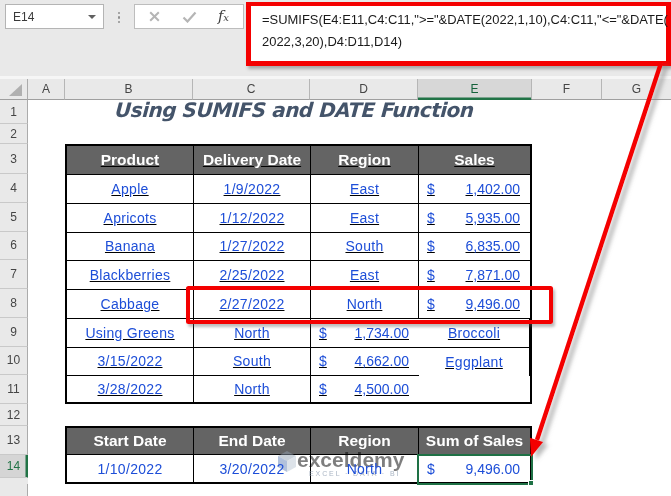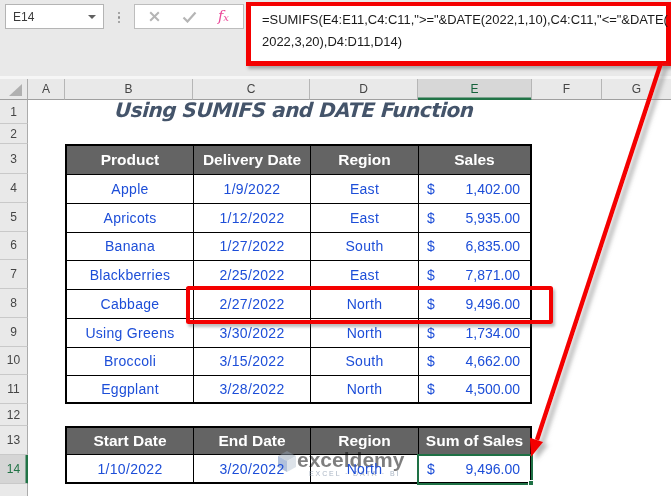--- a/index.html
+++ b/index.html
@@ -10,21 +10,21 @@
   
   #topbar { position:absolute; left:0; top:0; width:671px; height:76px; background:#e9e9e9; }
   #topbar-gap { position:absolute; left:0; top:76px; width:671px; height:3px; background:#f6f6f6; }
   #name-box { position:absolute; left:5px; top:4px; width:99px; height:25px; background:#fff; border:1px solid #b4b4b4; display:flex; align-items:center; }
   #name-box .nb-text { padding-left:7px; font-size:12px; color:#3a3a3a; }
   #name-box .nb-caret { position:absolute; right:7px; top:10px; width:0; height:0; border-left:4px solid transparent; border-right:4px solid transparent; border-top:4.5px solid #606060; }
   #dots-sep { position:absolute; left:118px; top:12px; width:3px; height:11px; display:flex; flex-direction:column; justify-content:space-between; }
   #dots-sep i { width:2.2px; height:2.2px; border-radius:50%; background:#8f8f8f; }
   #fx-box { position:absolute; left:134px; top:4px; width:110px; height:25px; background:#fff; border:1px solid #bdbdbd; display:flex; align-items:center; justify-content:space-between; padding:0 14px 0 13px; }
   #fx-box svg { display:block; }
-  .fx-glyph { font-family:"DejaVu Serif", serif; font-style:italic; font-weight:normal; font-size:14.5px; color:#ec4899; line-height:1; margin-top:-1px; }
+  .fx-glyph { font-family:"DejaVu Serif", serif; font-style:italic; font-weight:normal; font-size:14.5px; color:#404040; line-height:1; margin-top:-1px; }
   .fx-glyph .fx-x { font-size:10px; }
 
   
   #formula-box { position:absolute; left:246px; top:2px; width:425px; height:64px; background:#fff; border-style:solid; border-color:#f40000; border-width:4px 5px 5px 5px; box-shadow:2px 3px 3px rgba(90,90,90,0.45); padding:3px 0 0 11px; z-index:3; }
   #formula-box .f-line { font-size:12.95px; color:#1a1a1a; line-height:22px; white-space:pre; letter-spacing:0px; }
 
   
   #colheaders { position:absolute; left:0; top:79px; width:671px; height:21px; background:#e9e9e9; display:flex; }
   #corner { width:28px; height:100%; border-right:1px solid #ababab; border-bottom:1px solid #9f9f9f; position:relative; background:#e9e9e9; }
   #corner .tri { position:absolute; right:5px; bottom:3px; width:0; height:0; border-left:13px solid transparent; border-bottom:12.5px solid #b0b0b0; }
@@ -35,21 +35,21 @@
   #rowheaders { position:absolute; left:0; top:100px; width:28px; height:396px; background:#e9e9e9; }
   .rowhdr { width:100%; border-bottom:1px solid #c9c9c9; border-right:1px solid #ababab; display:flex; align-items:center; justify-content:center; font-size:12px; color:#454545; }
   .rowhdr.sel { background:#d5d5d5; color:#217346; border-right:1px solid #217346; box-shadow:inset -1.5px 0 0 #217346; }
 
   
   #sheet { position:absolute; left:28px; top:100px; width:643px; height:396px; background:#fff; }
   #sheet-title { position:absolute; left:36px; top:-2px; width:461px; height:26px; text-align:center; font-family:"DejaVu Sans", sans-serif; font-size:20px; font-weight:bold; font-style:italic; letter-spacing:-0.5px; color:#44546a; white-space:nowrap; transform:skewX(-4deg); }
 
   
   .xl-table { position:absolute; border:2px solid #000; display:grid; grid-template-columns:127px 117px 108px 111px; background:#fff; }
-  #table1 { left:37px; top:44px; width:467px; height:260px; grid-template-rows:29px repeat(7, 28.75px) 26px; }
+  #table1 { left:37px; top:44px; width:467px; height:260px; grid-template-rows:29px repeat(7, 28.75px) 26px;text-decoration:underline; }
   #table2 { left:37px; top:326px; width:467px; height:58px; grid-template-rows:27px 27px; background:transparent; }
   .cell { border-right:1.5px solid #000; border-bottom:1.5px solid #000; display:flex; align-items:center; justify-content:center; font-size:14px; letter-spacing:0.3px; color:#1d4ed8; overflow:visible; }
   .cell.lastcol { border-right:none; }
   .cell.lastrow { border-bottom:none; }
   .cell.hdr { background:#646464; color:#fff; font-weight:bold; font-size:15.5px; letter-spacing:0px; }
   .cell.money { justify-content:space-between; padding:0 10px 0 8px; letter-spacing:0; }
   .cell .raise { position:relative; z-index:5; }
 
   
   #row-highlight { position:absolute; left:157.5px; top:186px; width:367px; height:37.5px; border:4px solid #f40000; box-shadow:2px 3px 3px rgba(90,90,90,0.4); z-index:6; border-radius:2.5px; }
@@ -119,21 +119,21 @@
     <div class="rowhdr" style="height:28.75px">4</div>
     <div class="rowhdr" style="height:28.75px">5</div>
     <div class="rowhdr" style="height:28.75px">6</div>
     <div class="rowhdr" style="height:28.75px">7</div>
     <div class="rowhdr" style="height:28.75px">8</div>
     <div class="rowhdr" style="height:28.75px">9</div>
     <div class="rowhdr" style="height:28.75px">10</div>
     <div class="rowhdr" style="height:28.75px">11</div>
     <div class="rowhdr" style="height:22px">12</div>
     <div class="rowhdr" style="height:29px">13</div>
-    <div class="rowhdr sel" style="height:29px">14</div>
+    <div class="rowhdr sel" style="height:23px">14</div>
   </div>
 
   <div id="sheet">
     <div id="sheet-title">Using SUMIFS and DATE Function</div>
 
     <div id="table1" class="xl-table">
       <div class="cell hdr">Product</div>
       <div class="cell hdr">Delivery Date</div>
       <div class="cell hdr">Region</div>
       <div class="cell hdr lastcol">Sales</div>
@@ -172,21 +172,20 @@
 
       <div class="cell">Cabbage</div>
       <div class="cell">2/27/2022</div>
       <div class="cell">North</div>
       <div class="cell lastcol money">
           <span>$</span>
           <span>9,496.00</span>
         </div>
 
       <div class="cell">Using Greens</div>
-      <div class="cell">3/30/2022</div>
       <div class="cell">North</div>
       <div class="cell lastcol money">
           <span>$</span>
           <span>1,734.00</span>
         </div>
 
       <div class="cell">Broccoli</div>
       <div class="cell">3/15/2022</div>
       <div class="cell">South</div>
       <div class="cell lastcol money">

